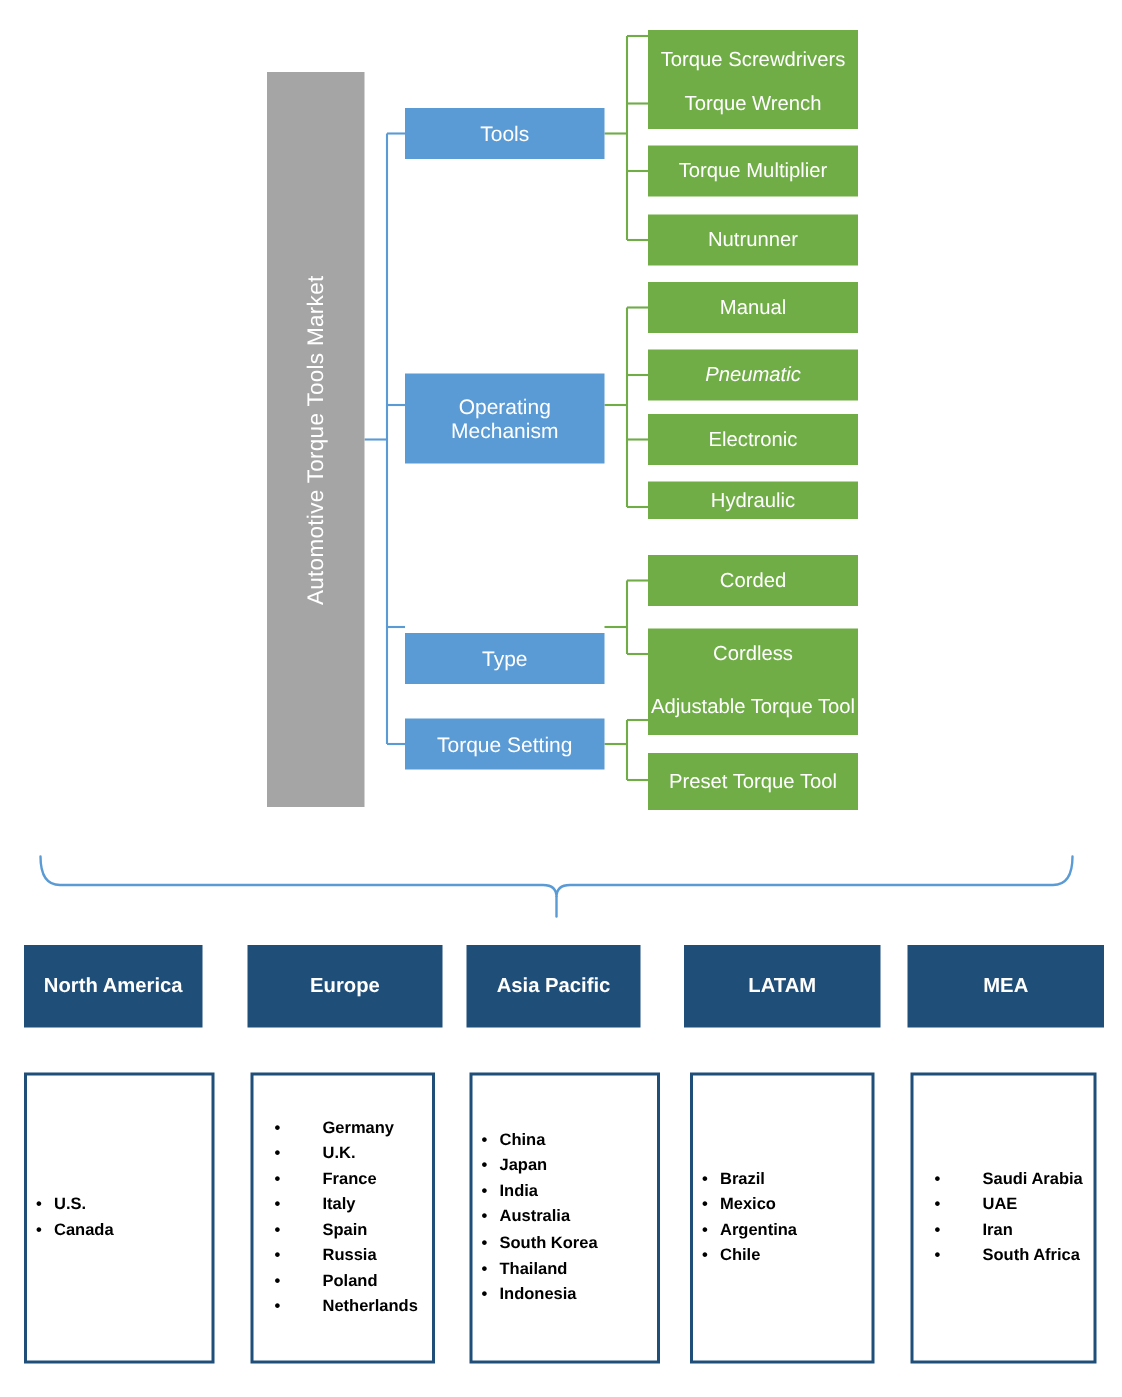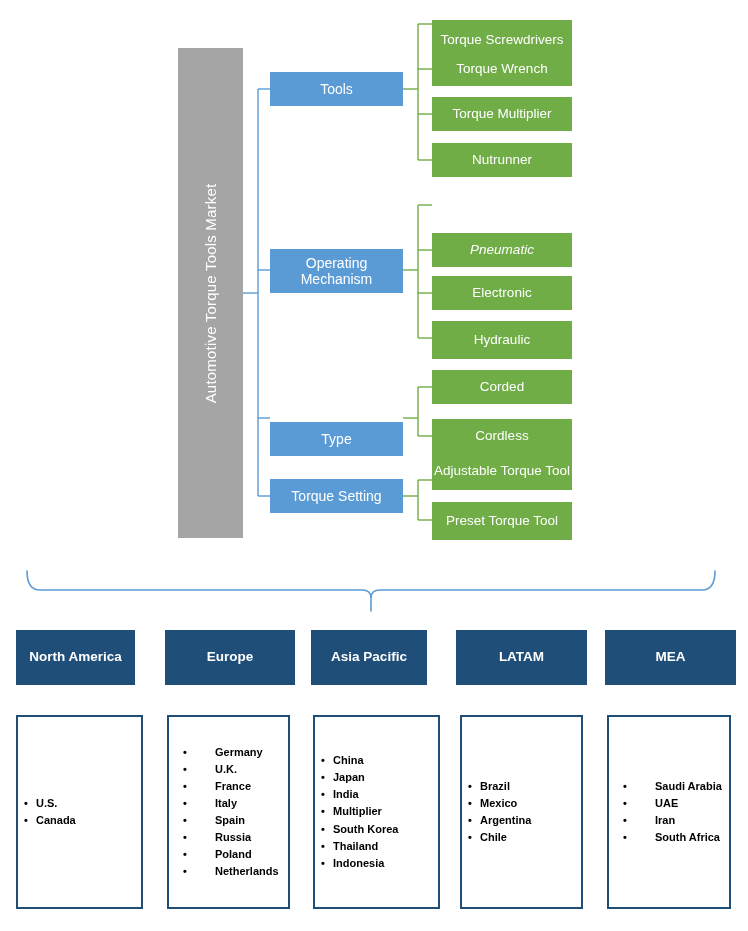--- a/index.html
+++ b/index.html
@@ -206,21 +206,21 @@
   </svg>
 
   <div class="root-bar">
     <span class="root-bar-label">Automotive Torque Tools Market</span>
   </div>
 
   <div class="cat-box" style="top:72px;height:34px;">
     <span>Tools</span>
   </div>
 
-  <div class="cat-box" style="top:249px;height:44px;">
+  <div class="cat-box" style="top:249px;height:60px;">
     <span>Operating Mechanism</span>
   </div>
 
   <div class="cat-box" style="top:422px;height:34px;">
     <span>Type</span>
   </div>
 
   <div class="cat-box" style="top:479px;height:34px;">
     <span>Torque Setting</span>
   </div>
@@ -234,30 +234,33 @@
   </div>
 
   <div class="leaf-box" style="top:97px;height:34px;">
     <span>Torque Multiplier</span>
   </div>
 
   <div class="leaf-box" style="top:143px;height:34px;">
     <span>Nutrunner</span>
   </div>
 
+  <div class="leaf-box" style="top:188px;height:34px;">
+    <span>Manual</span>
+  </div>
 
   <div class="leaf-box" style="top:233px;height:34px;font-style:italic;">
     <span>Pneumatic</span>
   </div>
 
   <div class="leaf-box" style="top:276px;height:34px;">
     <span>Electronic</span>
   </div>
 
-  <div class="leaf-box" style="top:321px;height:38px;">
+  <div class="leaf-box" style="top:321px;height:25px;">
     <span>Hydraulic</span>
   </div>
 
   <div class="leaf-box" style="top:370px;height:34px;">
     <span>Corded</span>
   </div>
 
   <div class="leaf-box" style="top:419px;height:34px;">
     <span>Cordless</span>
   </div>
@@ -345,21 +348,21 @@
       <li>
         <span class="bullet">•</span>
         <span class="txt">Japan</span>
       </li>
       <li>
         <span class="bullet">•</span>
         <span class="txt">India</span>
       </li>
       <li>
         <span class="bullet">•</span>
-        <span class="txt">Multiplier</span>
+        <span class="txt">Australia</span>
       </li>
       <li>
         <span class="bullet">•</span>
         <span class="txt">South Korea</span>
       </li>
       <li>
         <span class="bullet">•</span>
         <span class="txt">Thailand</span>
       </li>
       <li>

